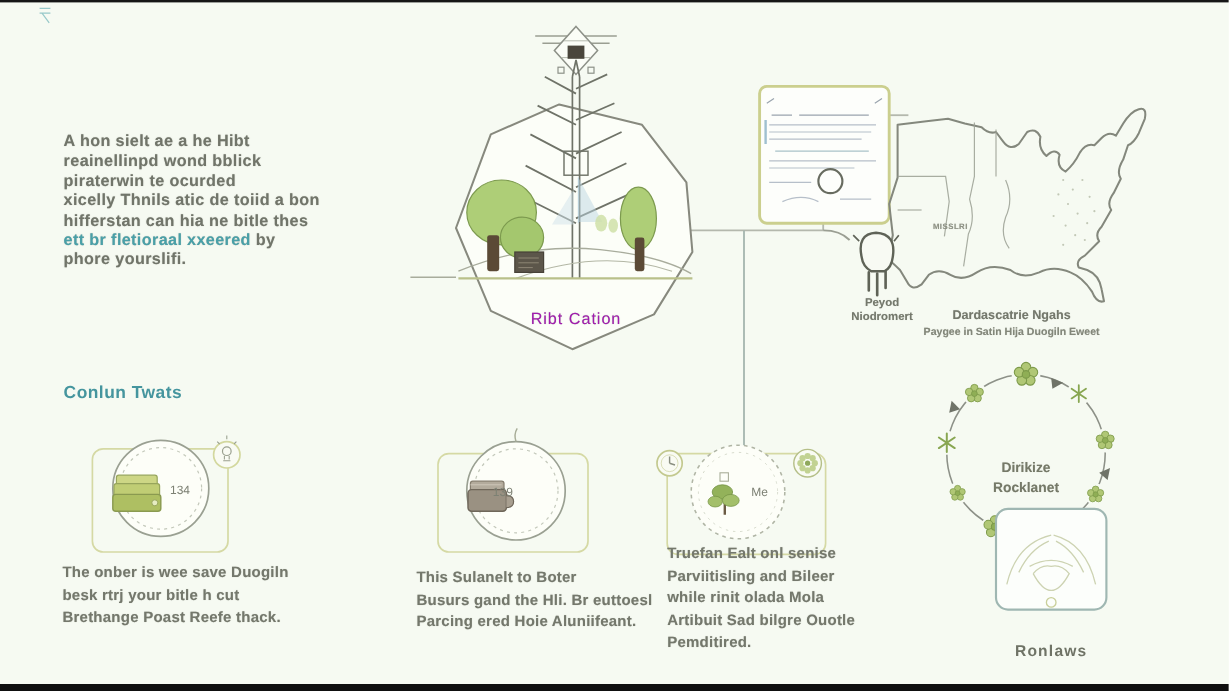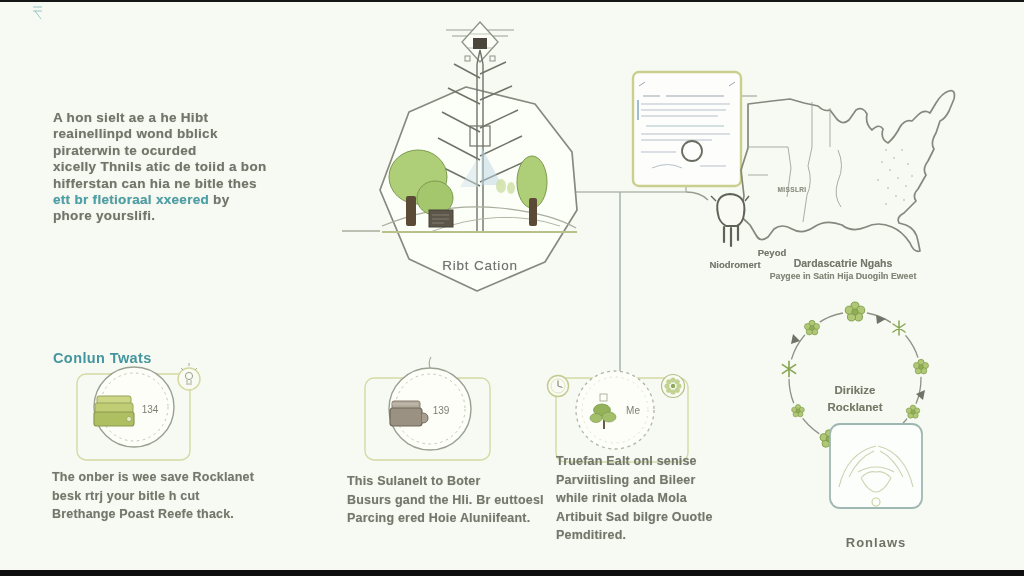--- a/index.html
+++ b/index.html
@@ -6,34 +6,34 @@
   .stage{position:relative;width:1024px;height:576px;background:#f6faf2;overflow:hidden;
          font-family:"Liberation Sans",sans-serif;padding-left:48px;}
   .bar{position:absolute;left:0;width:1024px;}
   .bar.top{top:0;height:2px;background:#161616;}
   .bar.bottom{top:570px;height:6px;background:#0f0f0f;}
   svg.art{position:absolute;left:0;top:0;}
   .txt{position:absolute;color:#6e7266;}
   .intro{left:53px;top:110px;width:300px;font-size:13.5px;line-height:16.4px;letter-spacing:.3px;
          font-weight:600;color:#71756a;text-shadow:0 0 .8px rgba(113,117,106,.5);}
   .hl{color:#49a0a8;}
-  .heading{left:53px;top:320px;font-size:14.5px;font-weight:700;color:#45959e;letter-spacing:.4px;margin-top:30px;}
+  .heading{left:53px;top:320px;font-size:14.5px;font-weight:700;color:#45959e;letter-spacing:.4px;}
   .hexlabel{left:410px;top:258px;width:140px;text-align:center;font-size:13.5px;letter-spacing:.8px;
-            color:#737373;text-shadow:0 0 .7px rgba(102,105,95,.5);}
+            color:#a21caf;text-shadow:0 0 .7px rgba(102,105,95,.5);}
   .maplbl{position:absolute;text-align:center;font-weight:700;color:#74786c;
           text-shadow:0 0 .6px rgba(116,120,108,.45);}
-  .peyod1{left:740px;top:247px;width:64px;font-size:9.5px;}
+  .peyod1{left:703px;top:247px;width:64px;font-size:9.5px;}
   .peyod2{left:693px;top:259px;width:84px;font-size:9.5px;}
   .dard1{left:781px;top:257px;width:124px;font-size:10.5px;}
   .dard2{left:761px;top:271px;width:164px;font-size:8.8px;font-weight:600;color:#83877a;}
   .misslbl{left:772px;top:186px;width:40px;text-align:center;font-size:6.5px;font-weight:700;
            letter-spacing:.4px;color:#8f9386;}
   .stepval{position:absolute;font-size:10px;font-weight:400;color:#7d8174;text-align:center;}
   .v1{left:136px;top:404px;width:28px;}
-  .v2{left:426px;top:405px;width:30px;}
+  .v2{left:404px;top:405px;width:30px;}
   .v3{left:621px;top:405px;width:24px;}
   .steptxt{position:absolute;font-size:12.5px;line-height:18.6px;font-weight:600;color:#74786c;
            text-shadow:0 0 .8px rgba(116,120,108,.45);letter-spacing:.2px;}
   .s1{left:52px;top:468px;width:230px;}
   .s2{left:347px;top:472px;width:230px;}
   .s3{left:556px;top:452px;width:220px;}
   .cyc{position:absolute;text-align:center;font-weight:700;color:#757968;
        text-shadow:0 0 .6px rgba(117,121,104,.4);}
   .cyc1{left:813px;top:384px;width:84px;font-size:11.5px;}
   .cyc2{left:806px;top:401px;width:98px;font-size:11.5px;}
@@ -304,21 +304,21 @@
   <div class="maplbl peyod1">Peyod</div>
   <div class="maplbl peyod2">Niodromert</div>
   <div class="maplbl dard1">Dardascatrie Ngahs</div>
   <div class="maplbl dard2">Paygee in Satin Hija Duogiln Eweet</div>
 
   <div class="stepval v1">134</div>
   <div class="stepval v2">139</div>
   <div class="stepval v3">Me</div>
 
   <div class="steptxt s1">
-    <div>The onber is wee save Rocklanet</div>
+    <div>The onber is wee save Duogiln</div>
     <div>besk rtrj your bitle h cut</div>
     <div>Brethange Poast Reefe thack.</div>
   </div>
   <div class="steptxt s2">
     <div>This Sulanelt to Boter</div>
     <div>Busurs gand the Hli. Br euttoesl</div>
     <div>Parcing ered Hoie Aluniifeant.</div>
   </div>
   <div class="steptxt s3">
     <div>Truefan Ealt onl senise</div>

